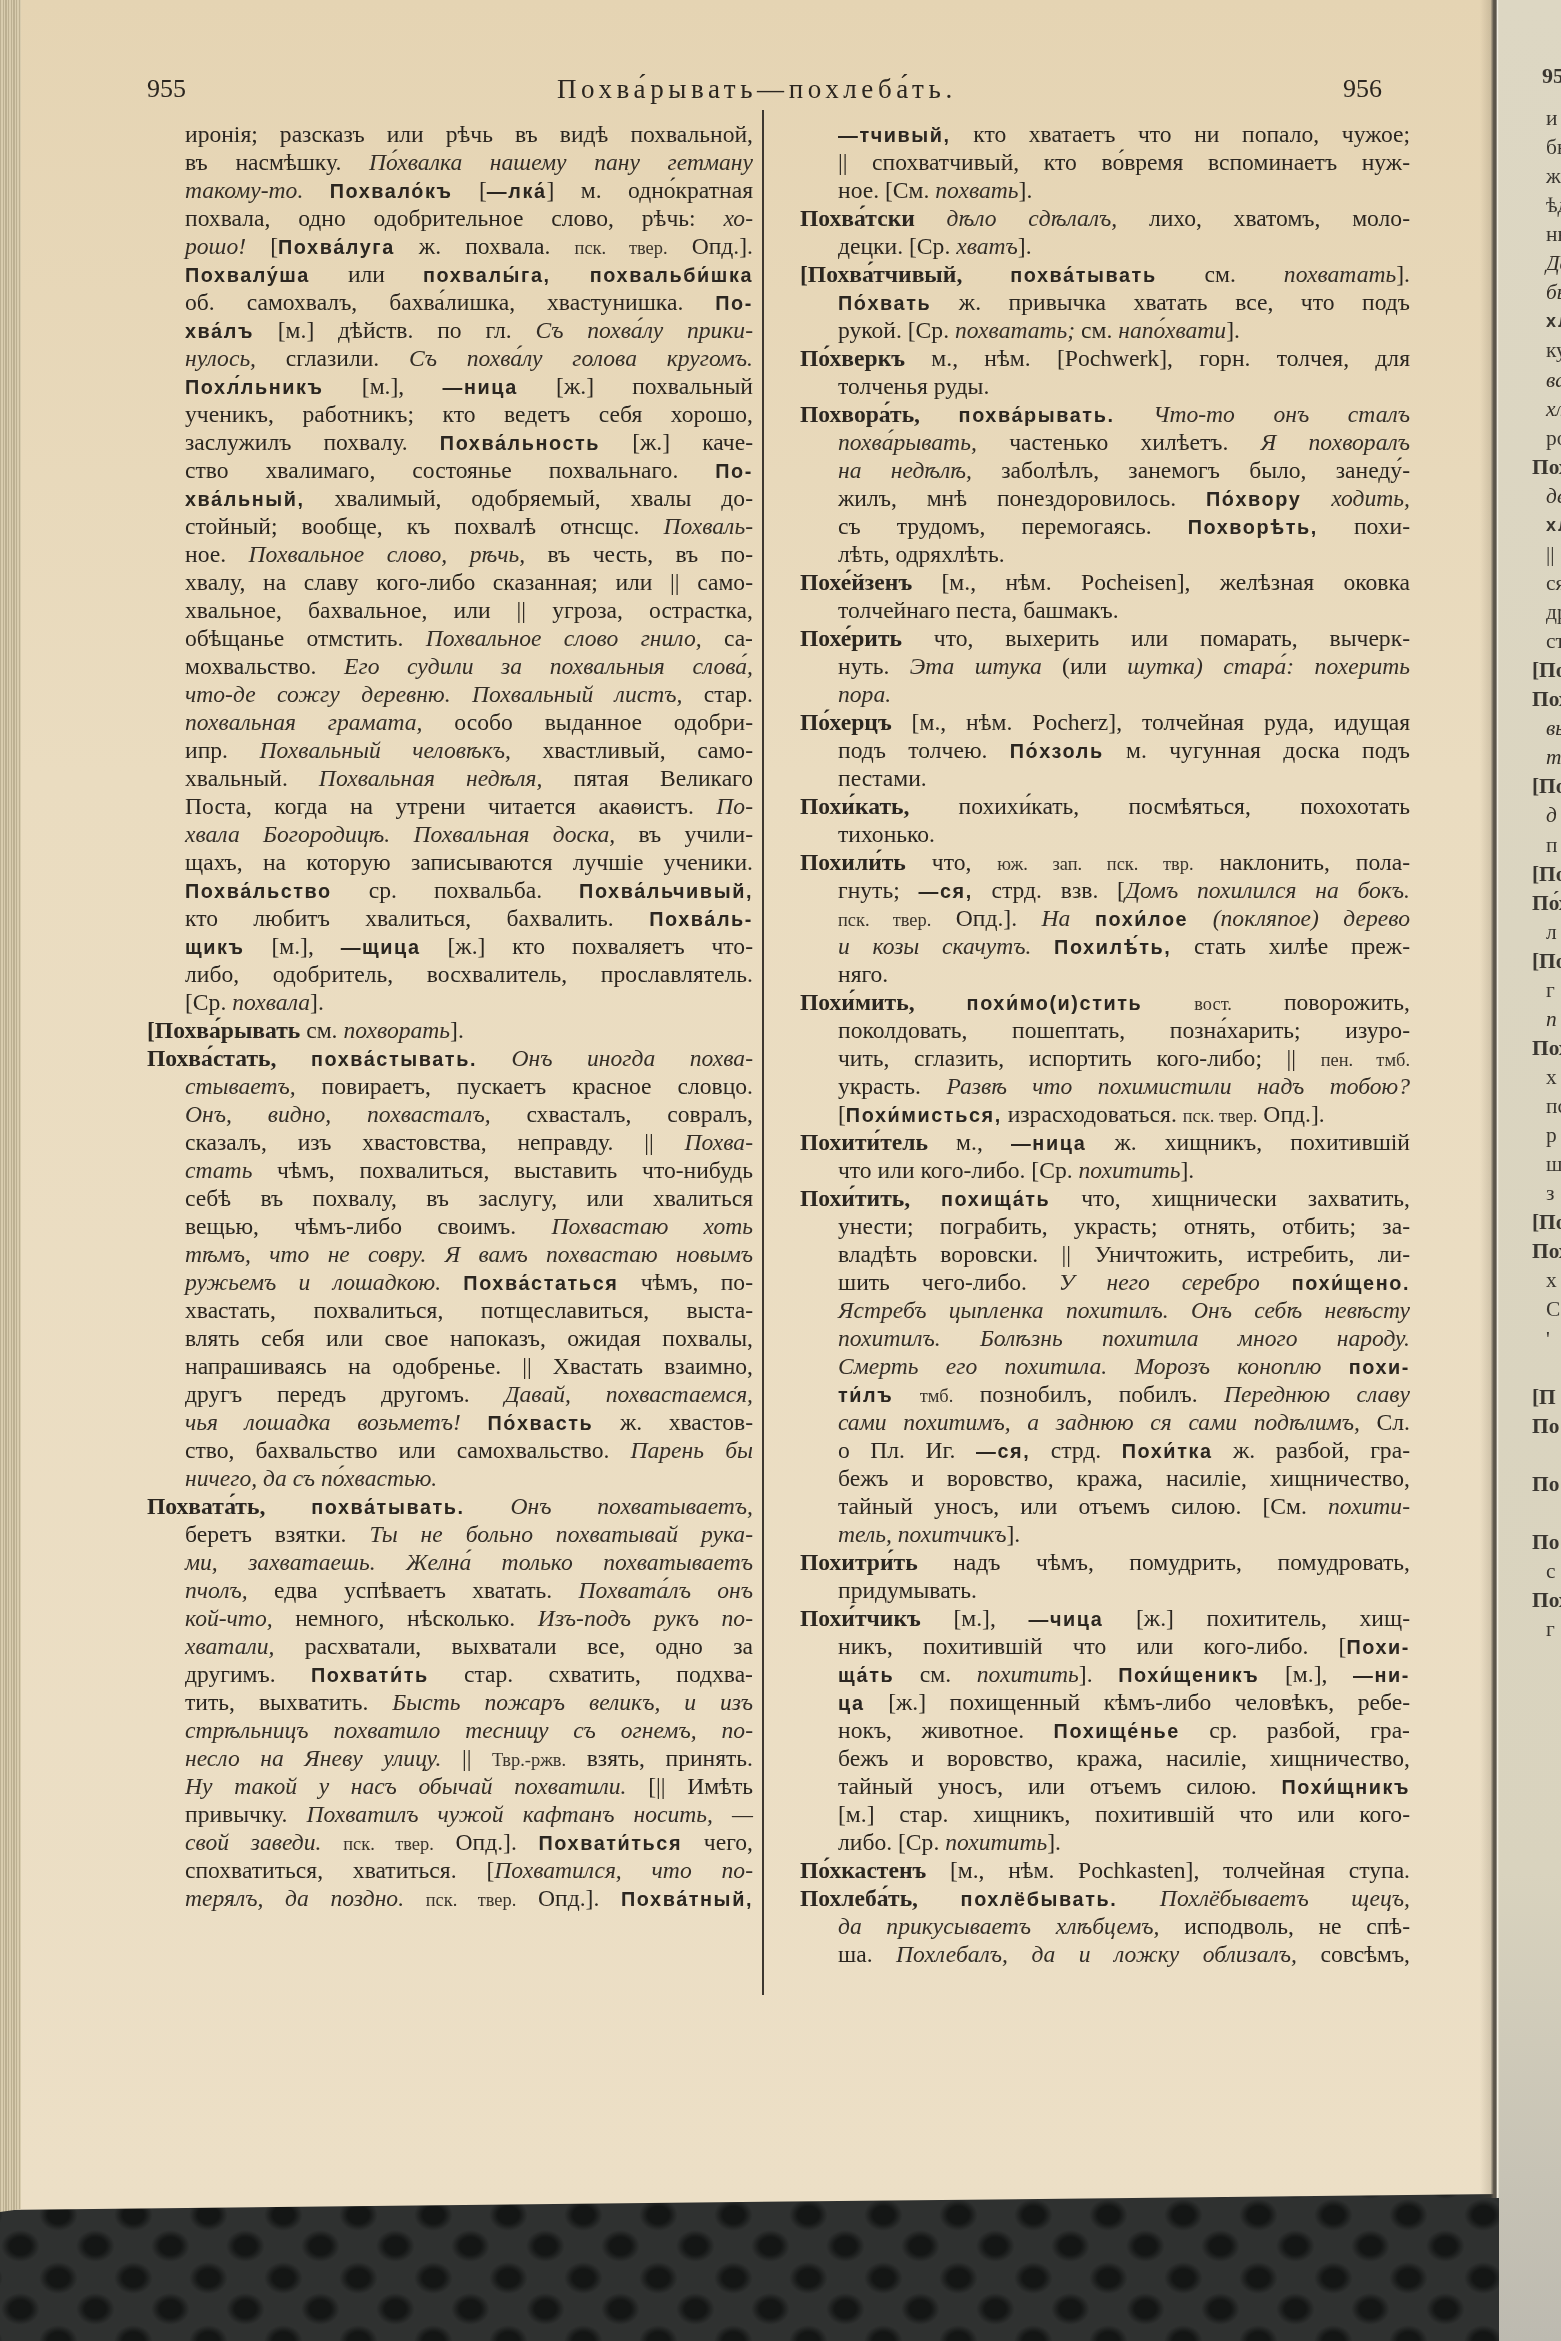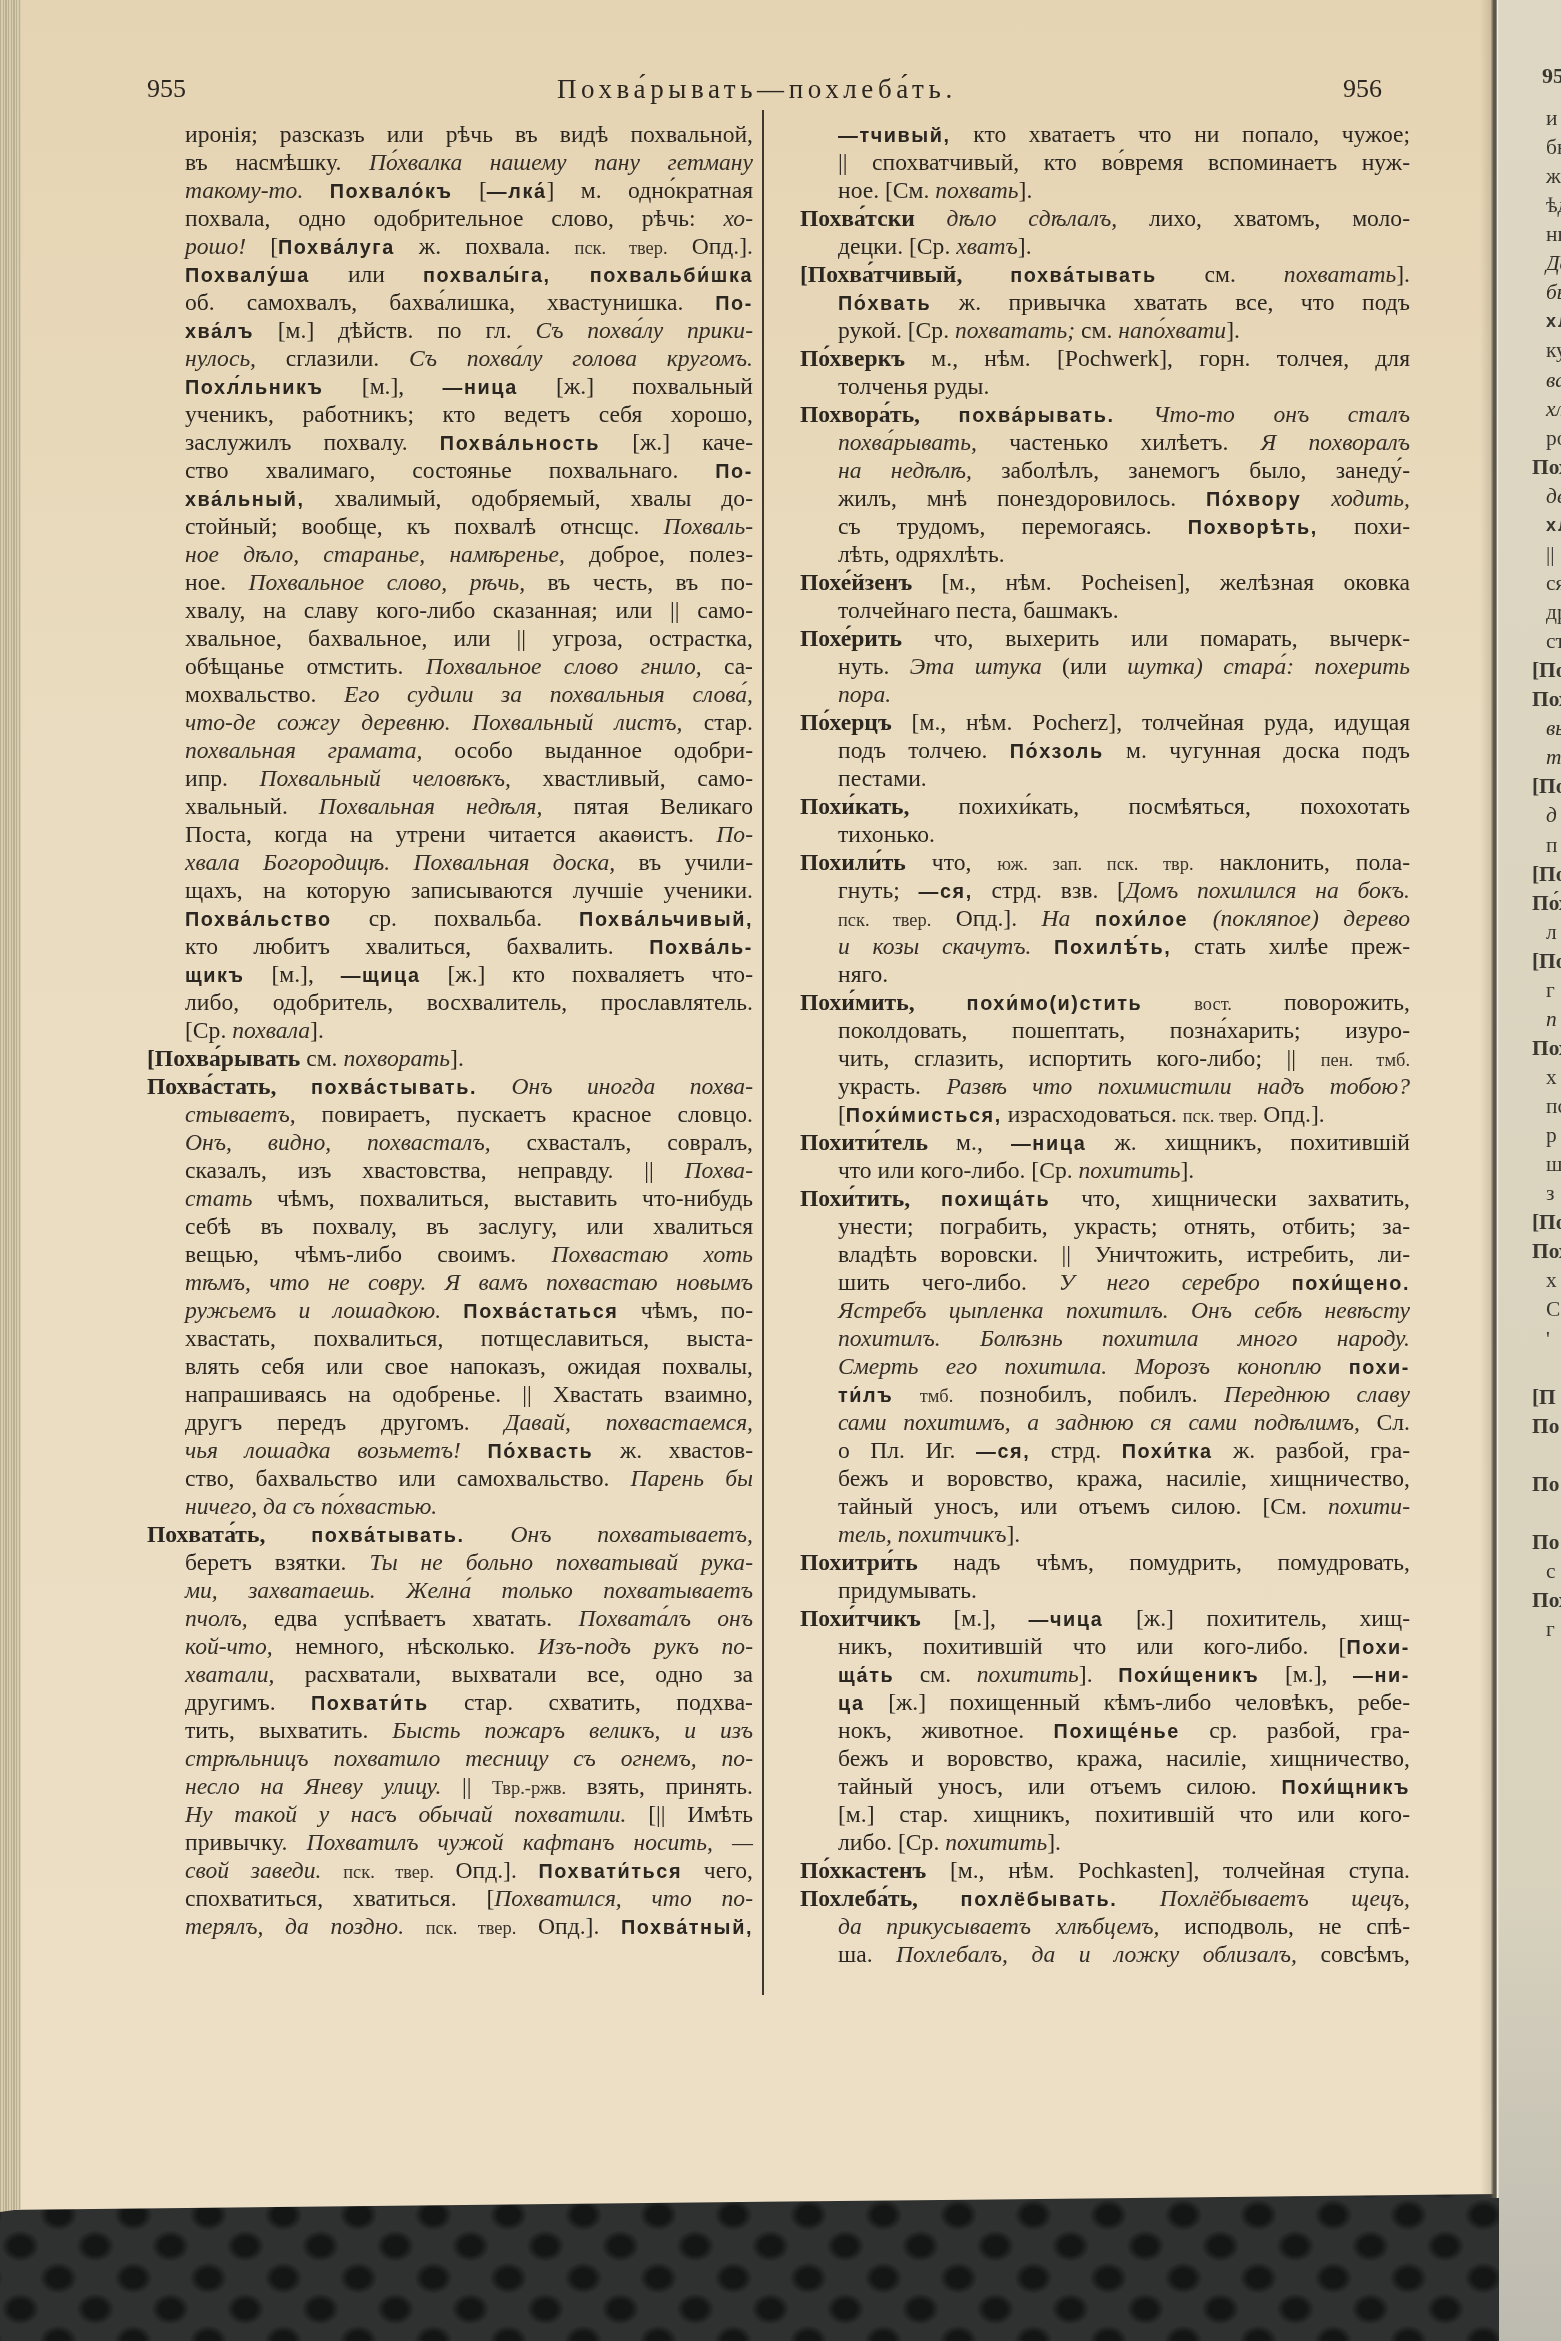--- a/index.html
+++ b/index.html
@@ -150,21 +150,20 @@
     <div class="line ind"><span class="seg-b">Похвалу́ша</span><span class="seg-r"> или </span><span class="seg-b">похвалы́га, похвальби́шка</span></div>
     <div class="line ind"><span class="seg-r">об. самохвалъ, бахва́лишка, хвастунишка. </span><span class="seg-b">По-</span></div>
     <div class="line ind"><span class="seg-b">хва́лъ</span><span class="seg-r"> [м.] дѣйств. по гл. </span><span class="seg-i">Съ похва́лу прики-</span></div>
     <div class="line ind"><span class="seg-i">нулось,</span><span class="seg-r"> сглазили. </span><span class="seg-i">Съ похва́лу голова кругомъ.</span></div>
     <div class="line ind"><span class="seg-b">Похл́льникъ</span><span class="seg-r"> [м.], </span><span class="seg-b">—ница</span><span class="seg-r"> [ж.] похвальный</span></div>
     <div class="line ind"><span class="seg-r">ученикъ, работникъ; кто ведетъ себя хорошо,</span></div>
     <div class="line ind"><span class="seg-r">заслужилъ похвалу. </span><span class="seg-b">Похва́льность</span><span class="seg-r"> [ж.] каче-</span></div>
     <div class="line ind"><span class="seg-r">ство хвалимаго, состоянье похвальнаго. </span><span class="seg-b">По-</span></div>
     <div class="line ind"><span class="seg-b">хва́льный,</span><span class="seg-r"> хвалимый, одобряемый, хвалы до-</span></div>
     <div class="line ind"><span class="seg-r">стойный; вообще, къ похвалѣ отнсщс. </span><span class="seg-i">Похваль-</span></div>
-    <div class="line ind"><span class="seg-i">ное дѣло, старанье, намѣренье,</span><span class="seg-r"> доброе, полез-</span></div>
     <div class="line ind"><span class="seg-r">ное. </span><span class="seg-i">Похвальное слово, рѣчь,</span><span class="seg-r"> въ честь, въ по-</span></div>
     <div class="line ind"><span class="seg-r">хвалу, на славу кого-либо сказанная; или || само-</span></div>
     <div class="line ind"><span class="seg-r">хвальное, бахвальное, или || угроза, острастка,</span></div>
     <div class="line ind"><span class="seg-r">обѣщанье отмстить. </span><span class="seg-i">Похвальное слово гнило,</span><span class="seg-r"> са-</span></div>
     <div class="line ind"><span class="seg-r">мохвальство. </span><span class="seg-i">Его судили за похвальныя слова́,</span></div>
     <div class="line ind"><span class="seg-i">что-де сожгу деревню. Похвальный листъ,</span><span class="seg-r"> стар.</span></div>
     <div class="line ind"><span class="seg-i">похвальная грамата,</span><span class="seg-r"> особо выданное одобри-</span></div>
     <div class="line ind"><span class="seg-r">ипр. </span><span class="seg-i">Похвальный человѣкъ,</span><span class="seg-r"> хвастливый, само-</span></div>
     <div class="line ind"><span class="seg-r">хвальный. </span><span class="seg-i">Похвальная недѣля,</span><span class="seg-r"> пятая Великаго</span></div>
     <div class="line ind"><span class="seg-r">Поста, когда на утрени читается акаѳистъ. </span><span class="seg-i">По-</span></div>

